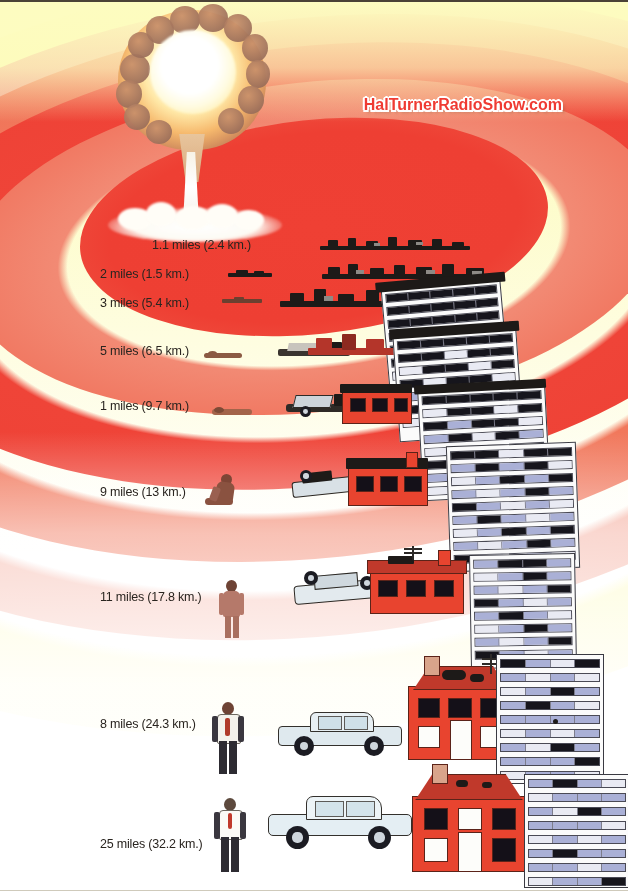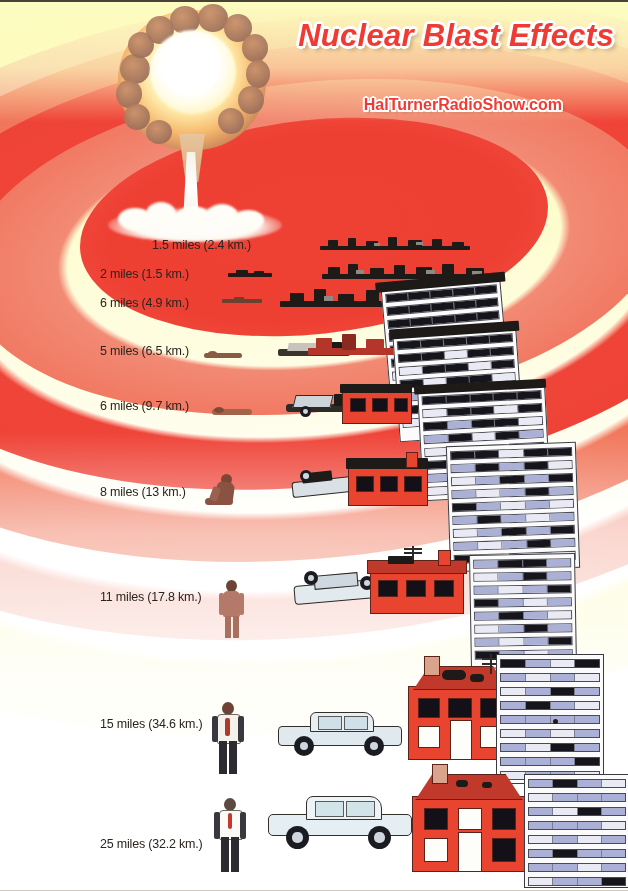--- a/index.html
+++ b/index.html
@@ -191,31 +191,30 @@
     <div class="neck"></div>
     <div class="stem"></div>
     <div class="base-cloud"></div>
     <div class="base-puff" style="left:118px;top:206px;width:34px;height:22px;"></div>
     <div class="base-puff" style="left:146px;top:200px;width:30px;height:24px;"></div>
     <div class="base-puff" style="left:176px;top:204px;width:34px;height:24px;"></div>
     <div class="base-puff" style="left:206px;top:202px;width:32px;height:24px;"></div>
     <div class="base-puff" style="left:234px;top:208px;width:30px;height:20px;"></div>
   </div>
 
-  <div id="title">Nuclear Blast Effects</div>
   <div id="sitename">HalTurnerRadioShow.com</div>
 
-  <div class="dist-label" style="left:152px;top:236px;">1.5 miles (2.4 km.)</div>
+  <div class="dist-label" style="left:152px;top:236px;">1.1 miles (2.4 km.)</div>
   <div class="dist-label" style="left:100px;top:265px;">2 miles (1.5 km.)</div>
-  <div class="dist-label" style="left:100px;top:294px;">6 miles (4.9 km.)</div>
+  <div class="dist-label" style="left:100px;top:294px;">3 miles (5.4 km.)</div>
   <div class="dist-label" style="left:100px;top:342px;">5 miles (6.5 km.)</div>
-  <div class="dist-label" style="left:100px;top:397px;">6 miles (9.7 km.)</div>
-  <div class="dist-label" style="left:100px;top:483px;">8 miles (13 km.)</div>
+  <div class="dist-label" style="left:100px;top:397px;">1 miles (9.7 km.)</div>
+  <div class="dist-label" style="left:100px;top:483px;">9 miles (13 km.)</div>
   <div class="dist-label" style="left:100px;top:588px;">11 miles (17.8 km.)</div>
-  <div class="dist-label" style="left:100px;top:715px;">15 miles (34.6 km.)</div>
+  <div class="dist-label" style="left:100px;top:715px;">8 miles (24.3 km.)</div>
   <div class="dist-label" style="left:100px;top:835px;">25 miles (32.2 km.)</div>
 
   <div class="rubble" style="left:320px;top:236px;width:150px;height:16px;">
     <div class="rub-bit" style="left:0;top:8px;width:150px;height:4px;"></div>
     <div class="rub-bit" style="left:8px;top:2px;width:10px;height:8px;"></div>
     <div class="rub-bit" style="left:28px;top:0px;width:8px;height:10px;"></div>
     <div class="rub-bit" style="left:46px;top:3px;width:12px;height:7px;"></div>
     <div class="rub-bit" style="left:68px;top:-1px;width:9px;height:11px;"></div>
     <div class="rub-bit" style="left:88px;top:2px;width:14px;height:8px;"></div>
     <div class="rub-bit" style="left:112px;top:1px;width:10px;height:9px;"></div>

